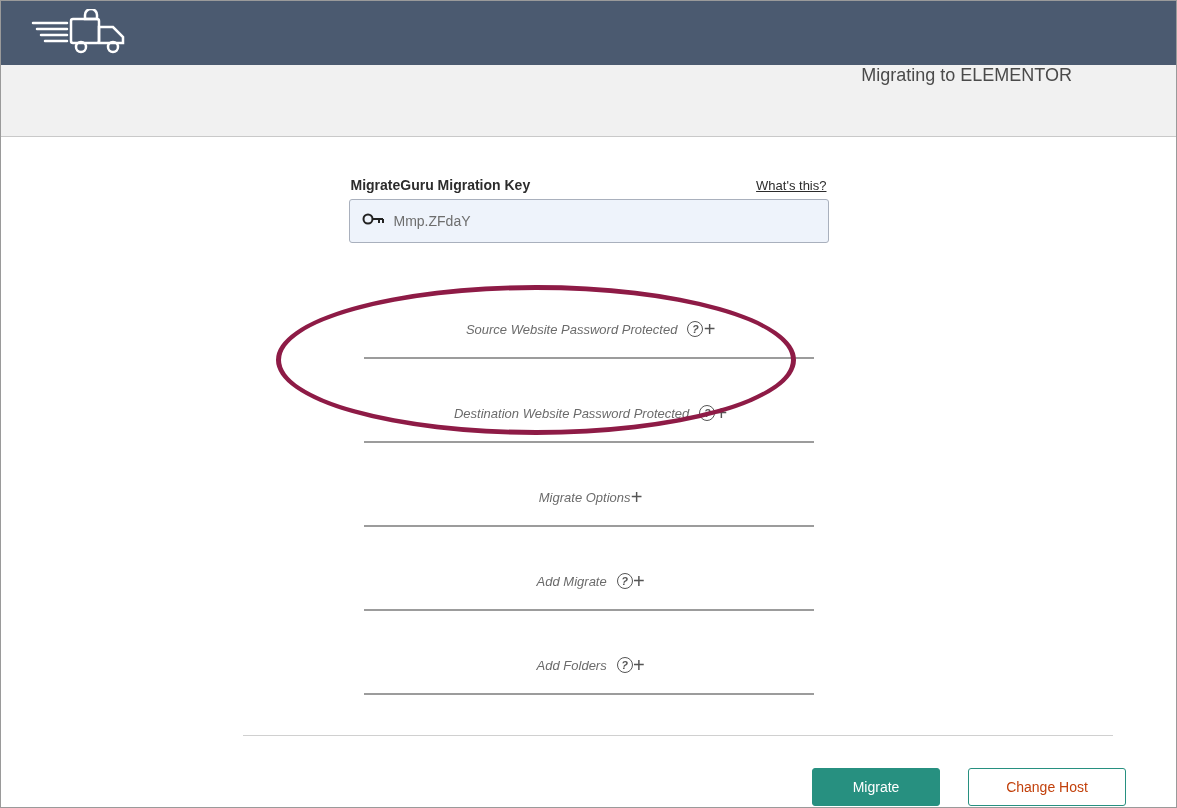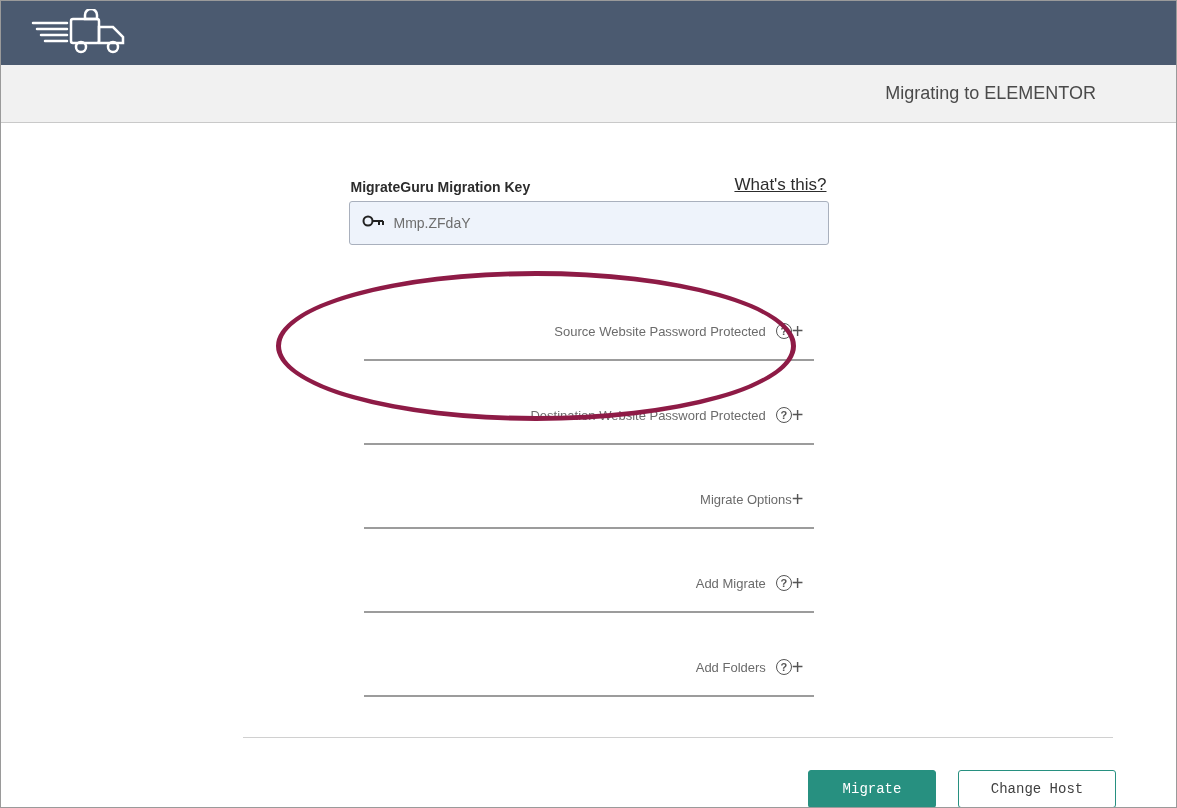--- a/index.html
+++ b/index.html
@@ -1,41 +1,41 @@
 <!DOCTYPE html>
 <html><head>
 <meta charset="utf-8">
 <style>
   * { box-sizing: border-box; margin: 0; padding: 0; }
   html, body { width: 1177px; height: 808px; font-family: "Segoe UI", Arial, sans-serif; background: #ffffff; }
   .frame { width: 1177px; height: 808px; border: 1px solid #9a9a9a; position: relative; overflow: hidden; }
   .topbar { height: 64px; background: #4b5a70; display: flex; align-items: center; padding-left: 24px; }
   .logo svg { display: block; }
-  .subheader { height: 58px; background: #f1f1f1; border-bottom: 1px solid #c9c9c9; display: flex; align-items: center; justify-content: flex-end; padding-right: 80px; }
+  .subheader { height: 72px; background: #f1f1f1; border-bottom: 1px solid #c9c9c9; display: flex; align-items: flex-start; justify-content: flex-end; padding-right: 104px; }
   .subheader-text { font-size: 18px; color: #4a4a4a; }
   .content { position: relative; padding-top: 40px; padding-bottom: 120px; }
-  .key-block { width: 480px; margin: 12px auto; position: relative; }
+  .key-block { width: 480px; margin: 0 auto; position: relative; }
   .key-row { display: flex; justify-content: space-between; align-items: flex-end; padding: 0 2px 6px 2px; }
   .key-label { font-size: 14px; font-weight: 600; color: #2c2c2c; }
-  .whats-this { font-size: 17px; color: #2c2c2c; text-decoration: underline; cursor: pointer; }
+  .whats-this { font-size: 13px; color: #2c2c2c; text-decoration: underline; cursor: pointer; }
   .key-input-wrap { height: 44px; border: 1px solid #a9b0bd; border-radius: 3px; background: #eef3fb; display: flex; align-items: center; padding: 0 12px; gap: 10px; }
   .key-icon { color: #333; flex: 0 0 auto; }
   .key-input { flex: 1; border: none; background: transparent; font-size: 14px; color: #6d6d6d; outline: none; font-family: inherit; }
   .accordions { width: 450px; margin: 56px auto 0 auto; }
-  .acc { border-bottom: 2px solid #9c9c9c; padding: 20px 4px 18px 14px; display: flex; align-items: center; justify-content: flex-end; }
+  .acc { border-bottom: 2px solid #9c9c9c; padding: 20px 4px 18px 14px; display: flex; align-items: center; justify-content: center; font-style: italic; }
   .acc + .acc { margin-top: 24px; }
   .acc-left { display: flex; align-items: center; gap: 10px; }
   .acc-label { font-size: 13px; color: #6b6b6b; }
   .help-icon { width: 16px; height: 16px; border: 1.5px solid #555; border-radius: 50%; display: inline-flex; align-items: center; justify-content: center; font-size: 11px; color: #555; font-weight: 600; line-height: 1; }
   .plus { font-size: 20px; color: #555; font-weight: 300; line-height: 1; padding-right: 6px; }
   .divider { width: 870px; height: 1px; background: #d0d0d0; margin: 40px 0 0 242px; }
-  .footer { position: absolute; bottom: 50px; right: 60px; display: flex; gap: 22px; font-family: Liberation Mono, monospace; }
+  .footer { position: absolute; bottom: 50px; right: 50px; display: flex; gap: 28px; }
   .btn { height: 38px; padding: 0 30px; font-size: 14px; border-radius: 3px; cursor: pointer; display: inline-flex; align-items: center; justify-content: center; font-family: inherit; }
   .btn-primary { background: #279080; color: #ffffff; border: 1px solid #279080; min-width: 128px; }
-  .btn-secondary { background: #ffffff; color: #404040; border: 1px solid #279080; min-width: 158px; }
+  .btn-secondary { background: #ffffff; color: #c2410c; border: 1px solid #279080; min-width: 158px; }
   .circle-annot { position: absolute; left: 275px; top: 148px; width: 520px; height: 150px; border: 5px solid #8e1b46; border-radius: 50%; pointer-events: none; }
 </style>
 </head>
 <body>
 
 <div class="frame">
   <div class="topbar">
     <span class="logo">
       <svg width="110" height="48" viewBox="0 0 110 48">
         <g stroke="#ffffff" stroke-width="2.5" fill="none" stroke-linecap="round">

